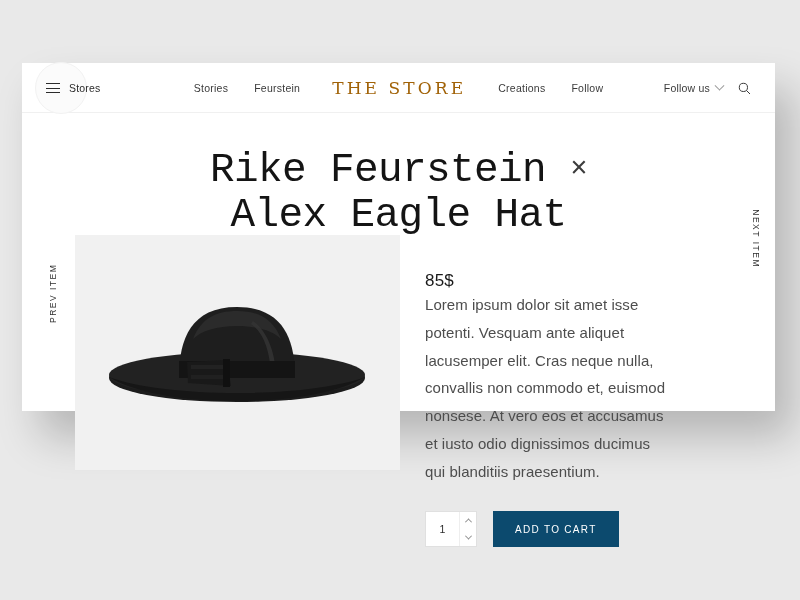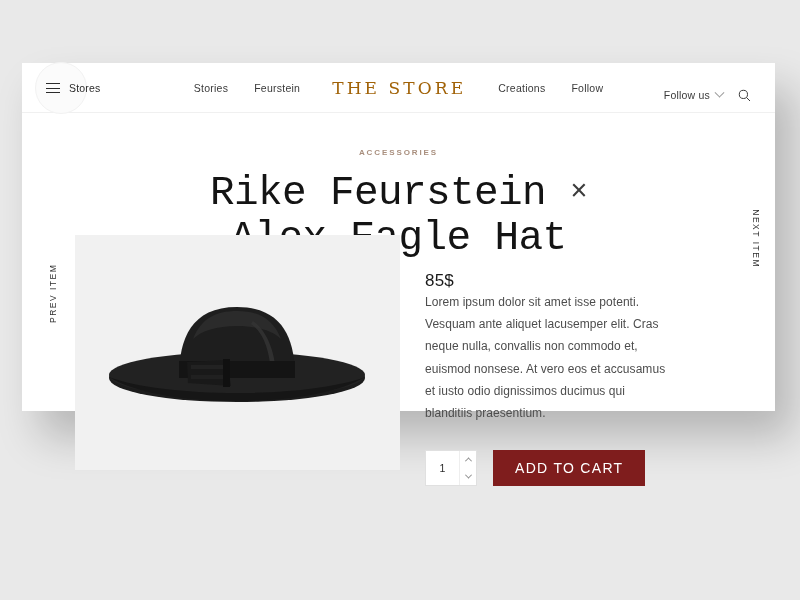--- a/index.html
+++ b/index.html
@@ -105,21 +105,21 @@
     letter-spacing: 3.1px;
     color: #a16207;
     white-space: nowrap;
     padding: 0 6px;
     cursor: pointer;
   }
 
   .nav-right {
     position: absolute;
     right: 24px;
-    top: 7px;
+    top: 0;
     height: 50px;
     display: flex;
     align-items: center;
     gap: 6px;
   }
 
   .follow-label {
     font-size: 10.5px;
     color: #3a3a3a;
     letter-spacing: 0.2px;
@@ -217,21 +217,21 @@
   }
 
   .price {
     font-size: 17px;
     font-weight: 400;
     color: #191919;
     letter-spacing: 0.2px;
   }
 
   .description {
-    font-size: 12px;
+    font-size: 15px;
     line-height: 1.85;
     color: #4d4d4d;
     letter-spacing: 0.05px;
     margin-bottom: 26px;
     max-width: 245px;
   }
 
   .buy-row {
     display: flex;
     align-items: center;
@@ -275,26 +275,26 @@
   }
   .chev {
     width: 5px; height: 5px;
     border-left: 1px solid #8c8c8c;
     border-top: 1px solid #8c8c8c;
   }
   .chev.up   { transform: rotate(45deg)  translate(1px,1px); }
   .chev.down { transform: rotate(-135deg) translate(1px,1px); }
 
   .add-to-cart {
-    background: #7f1d1d;
+    background: #0c4a6e;
     color: #ffffff;
     border: none;
     height: 36px;
     padding: 0 22px;
-    font-size: 14px;
+    font-size: 10px;
     letter-spacing: 1.3px;
     font-family: "Liberation Sans", sans-serif;
     cursor: pointer;
     white-space: nowrap;
   }
 </style>
 </head>
 <body>
 
 <div class="page-card">
@@ -328,21 +328,20 @@
           <line x1="8.5" y1="8.5" x2="12" y2="12" stroke="#3a3a3a" stroke-width="1"></line>
         </svg>
       </span>
     </div>
   </div>
 
   <div class="rail rail-prev">PREV ITEM</div>
   <div class="rail rail-next">NEXT ITEM</div>
 
   <div class="headline-block">
-    <div class="eyebrow">ACCESSORIES</div>
     <div class="product-title">
       <span>Rike Feurstein</span>
       <span class="x-sep">×</span>
       <br>
       <span>Alex Eagle Hat</span>
     </div>
   </div>
 
   <div class="product-image">
     <svg viewBox="0 0 325 235" preserveAspectRatio="xMidYMid meet">

